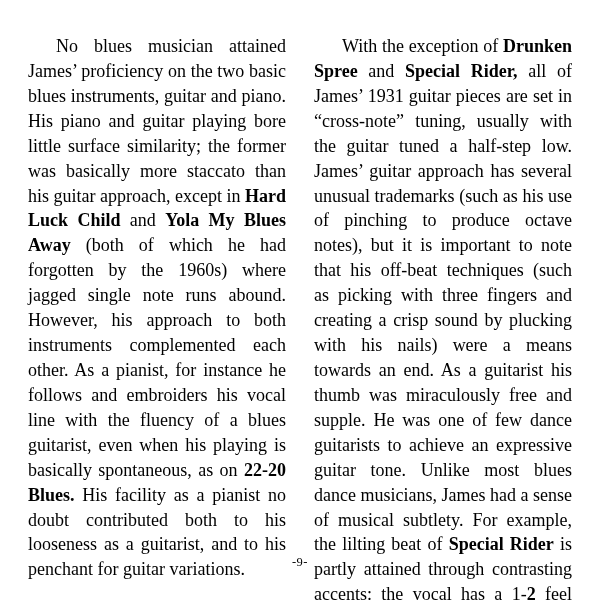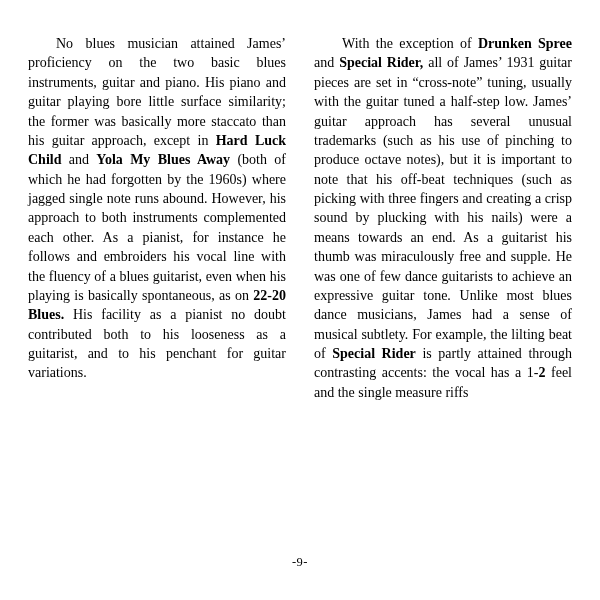--- a/index.html
+++ b/index.html
@@ -22,21 +22,21 @@
     padding: 34px 28px 20px 28px;
   }
   .columns {
     display: flex;
     flex-direction: row;
     gap: 28px;
     height: 498px;
   }
   .column {
     width: 263px;
-    font-size: 14px;
+    font-size: 18px;
     line-height: 1.385;
     text-align: justify;
     text-justify: inter-word;
     hyphens: none;
   }
   .column p {
     margin: 0;
   }
   .column p.indented {
     text-indent: 28px;

